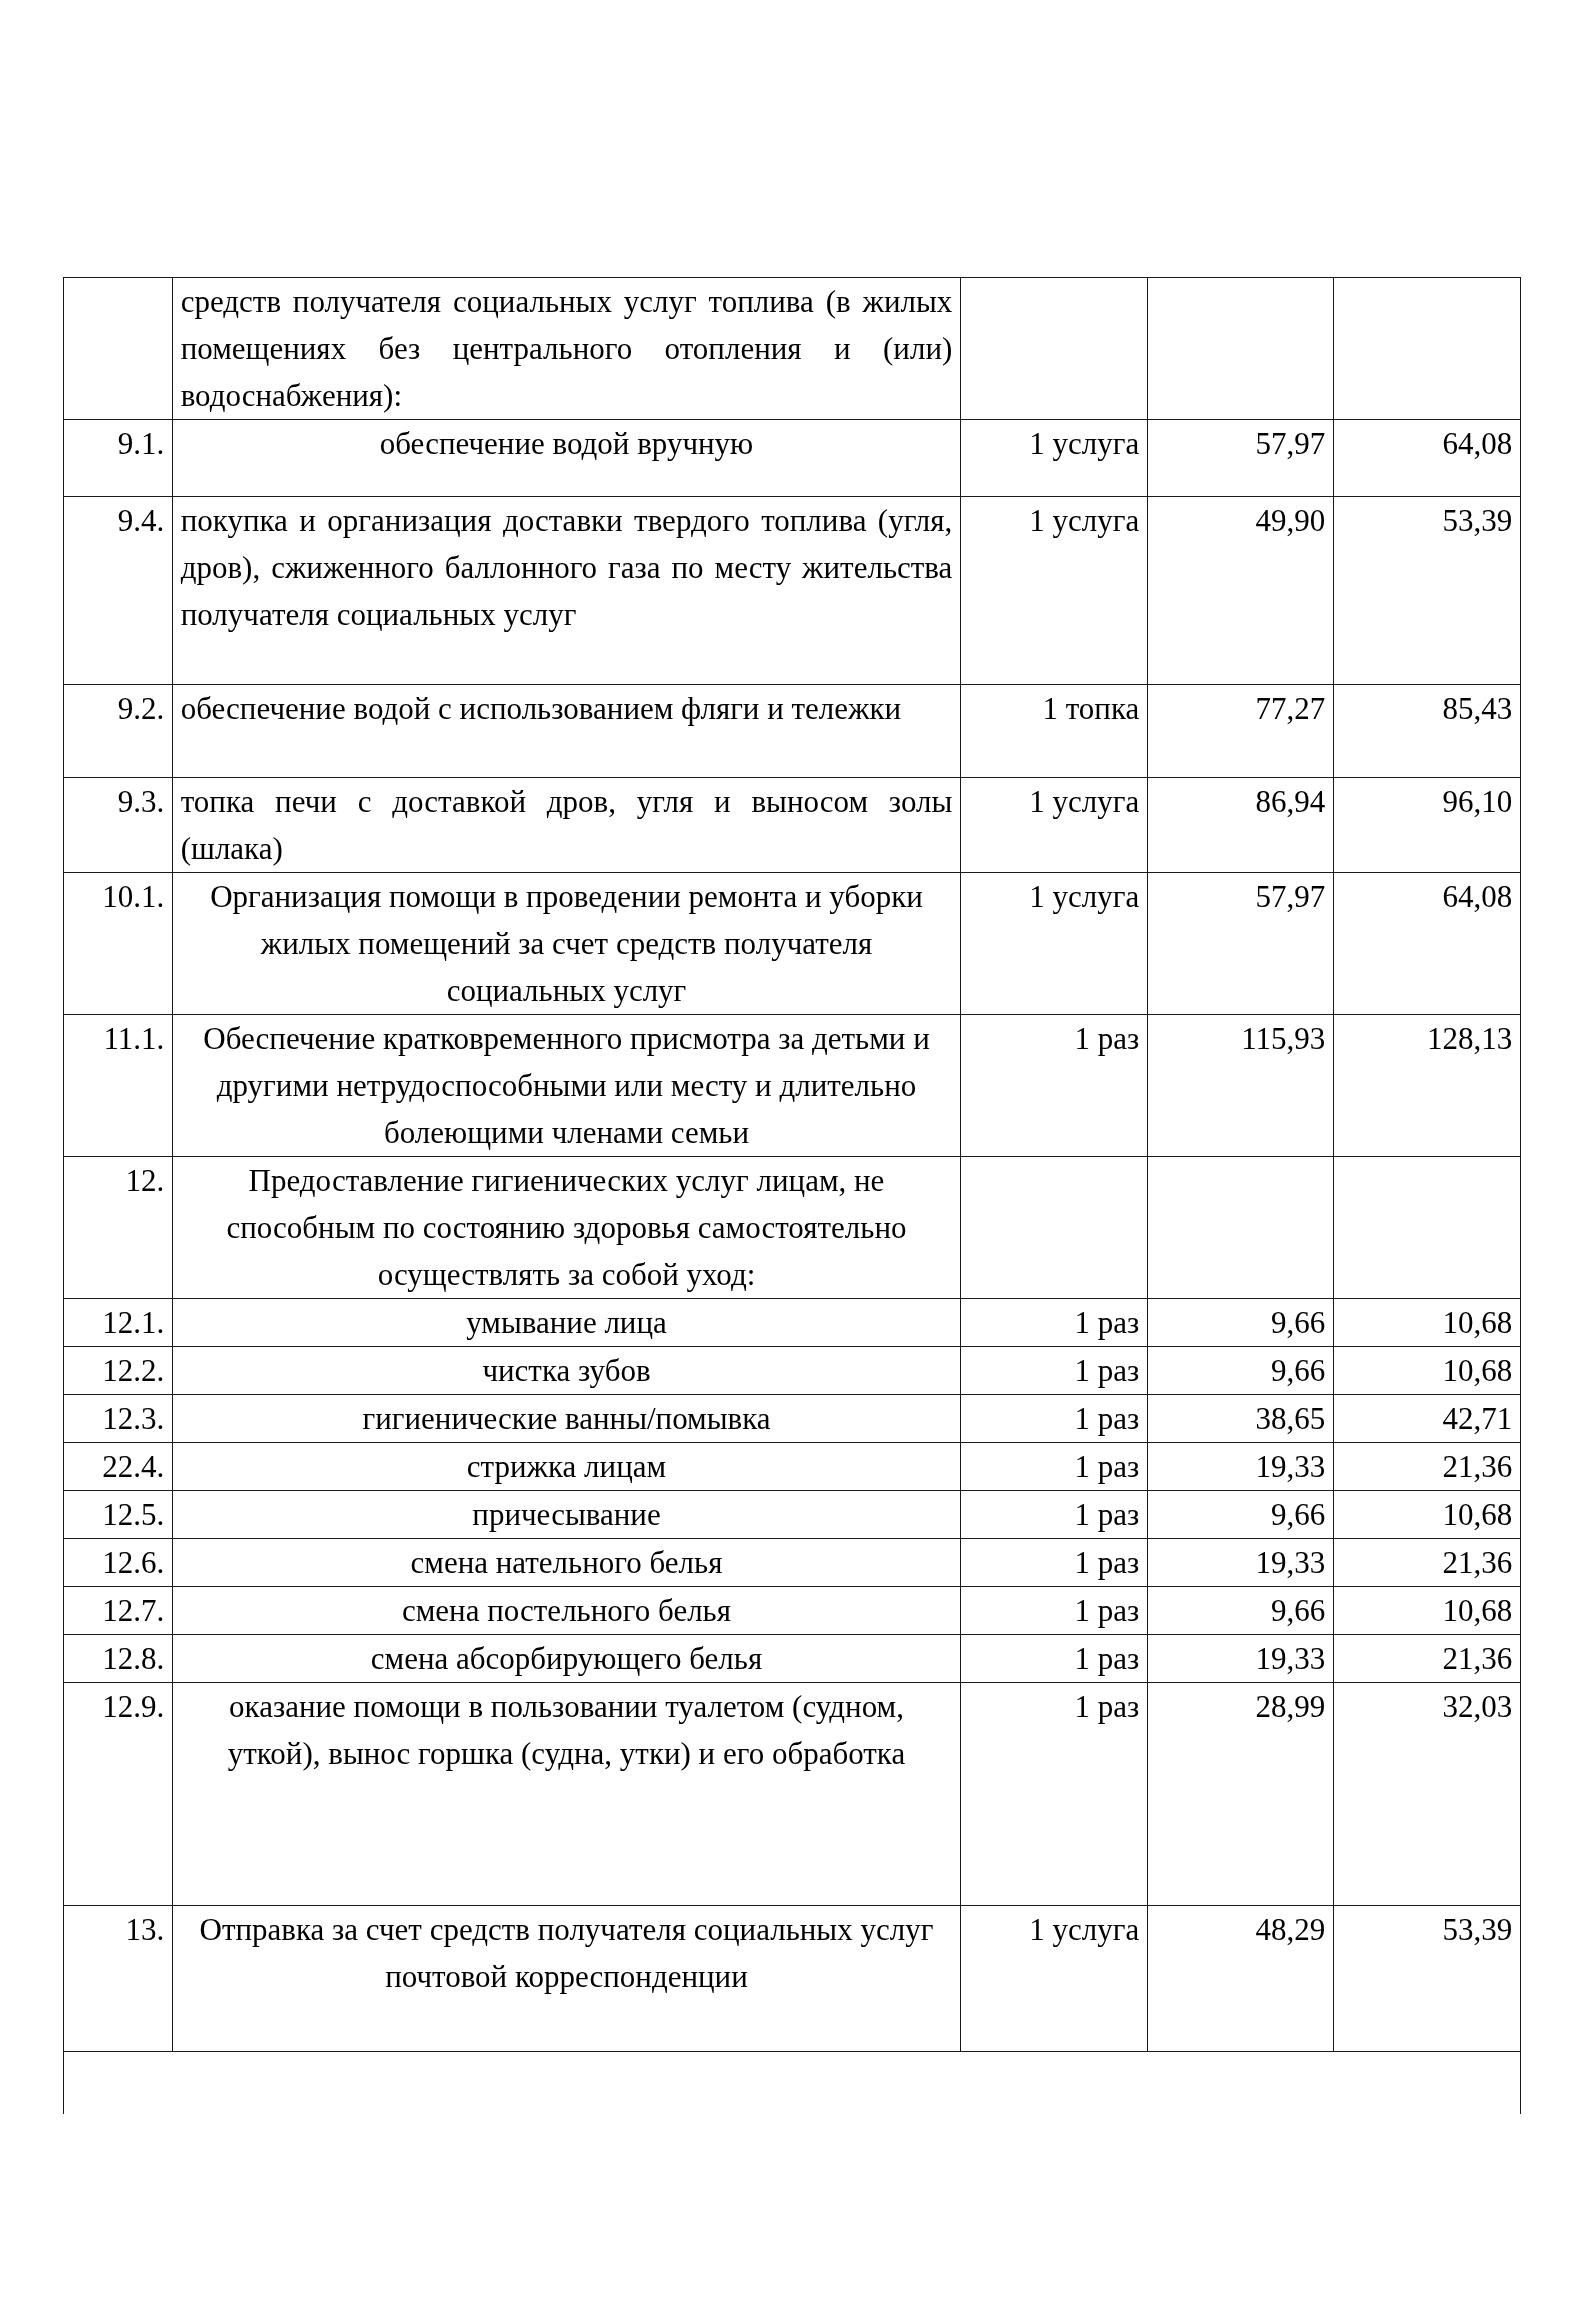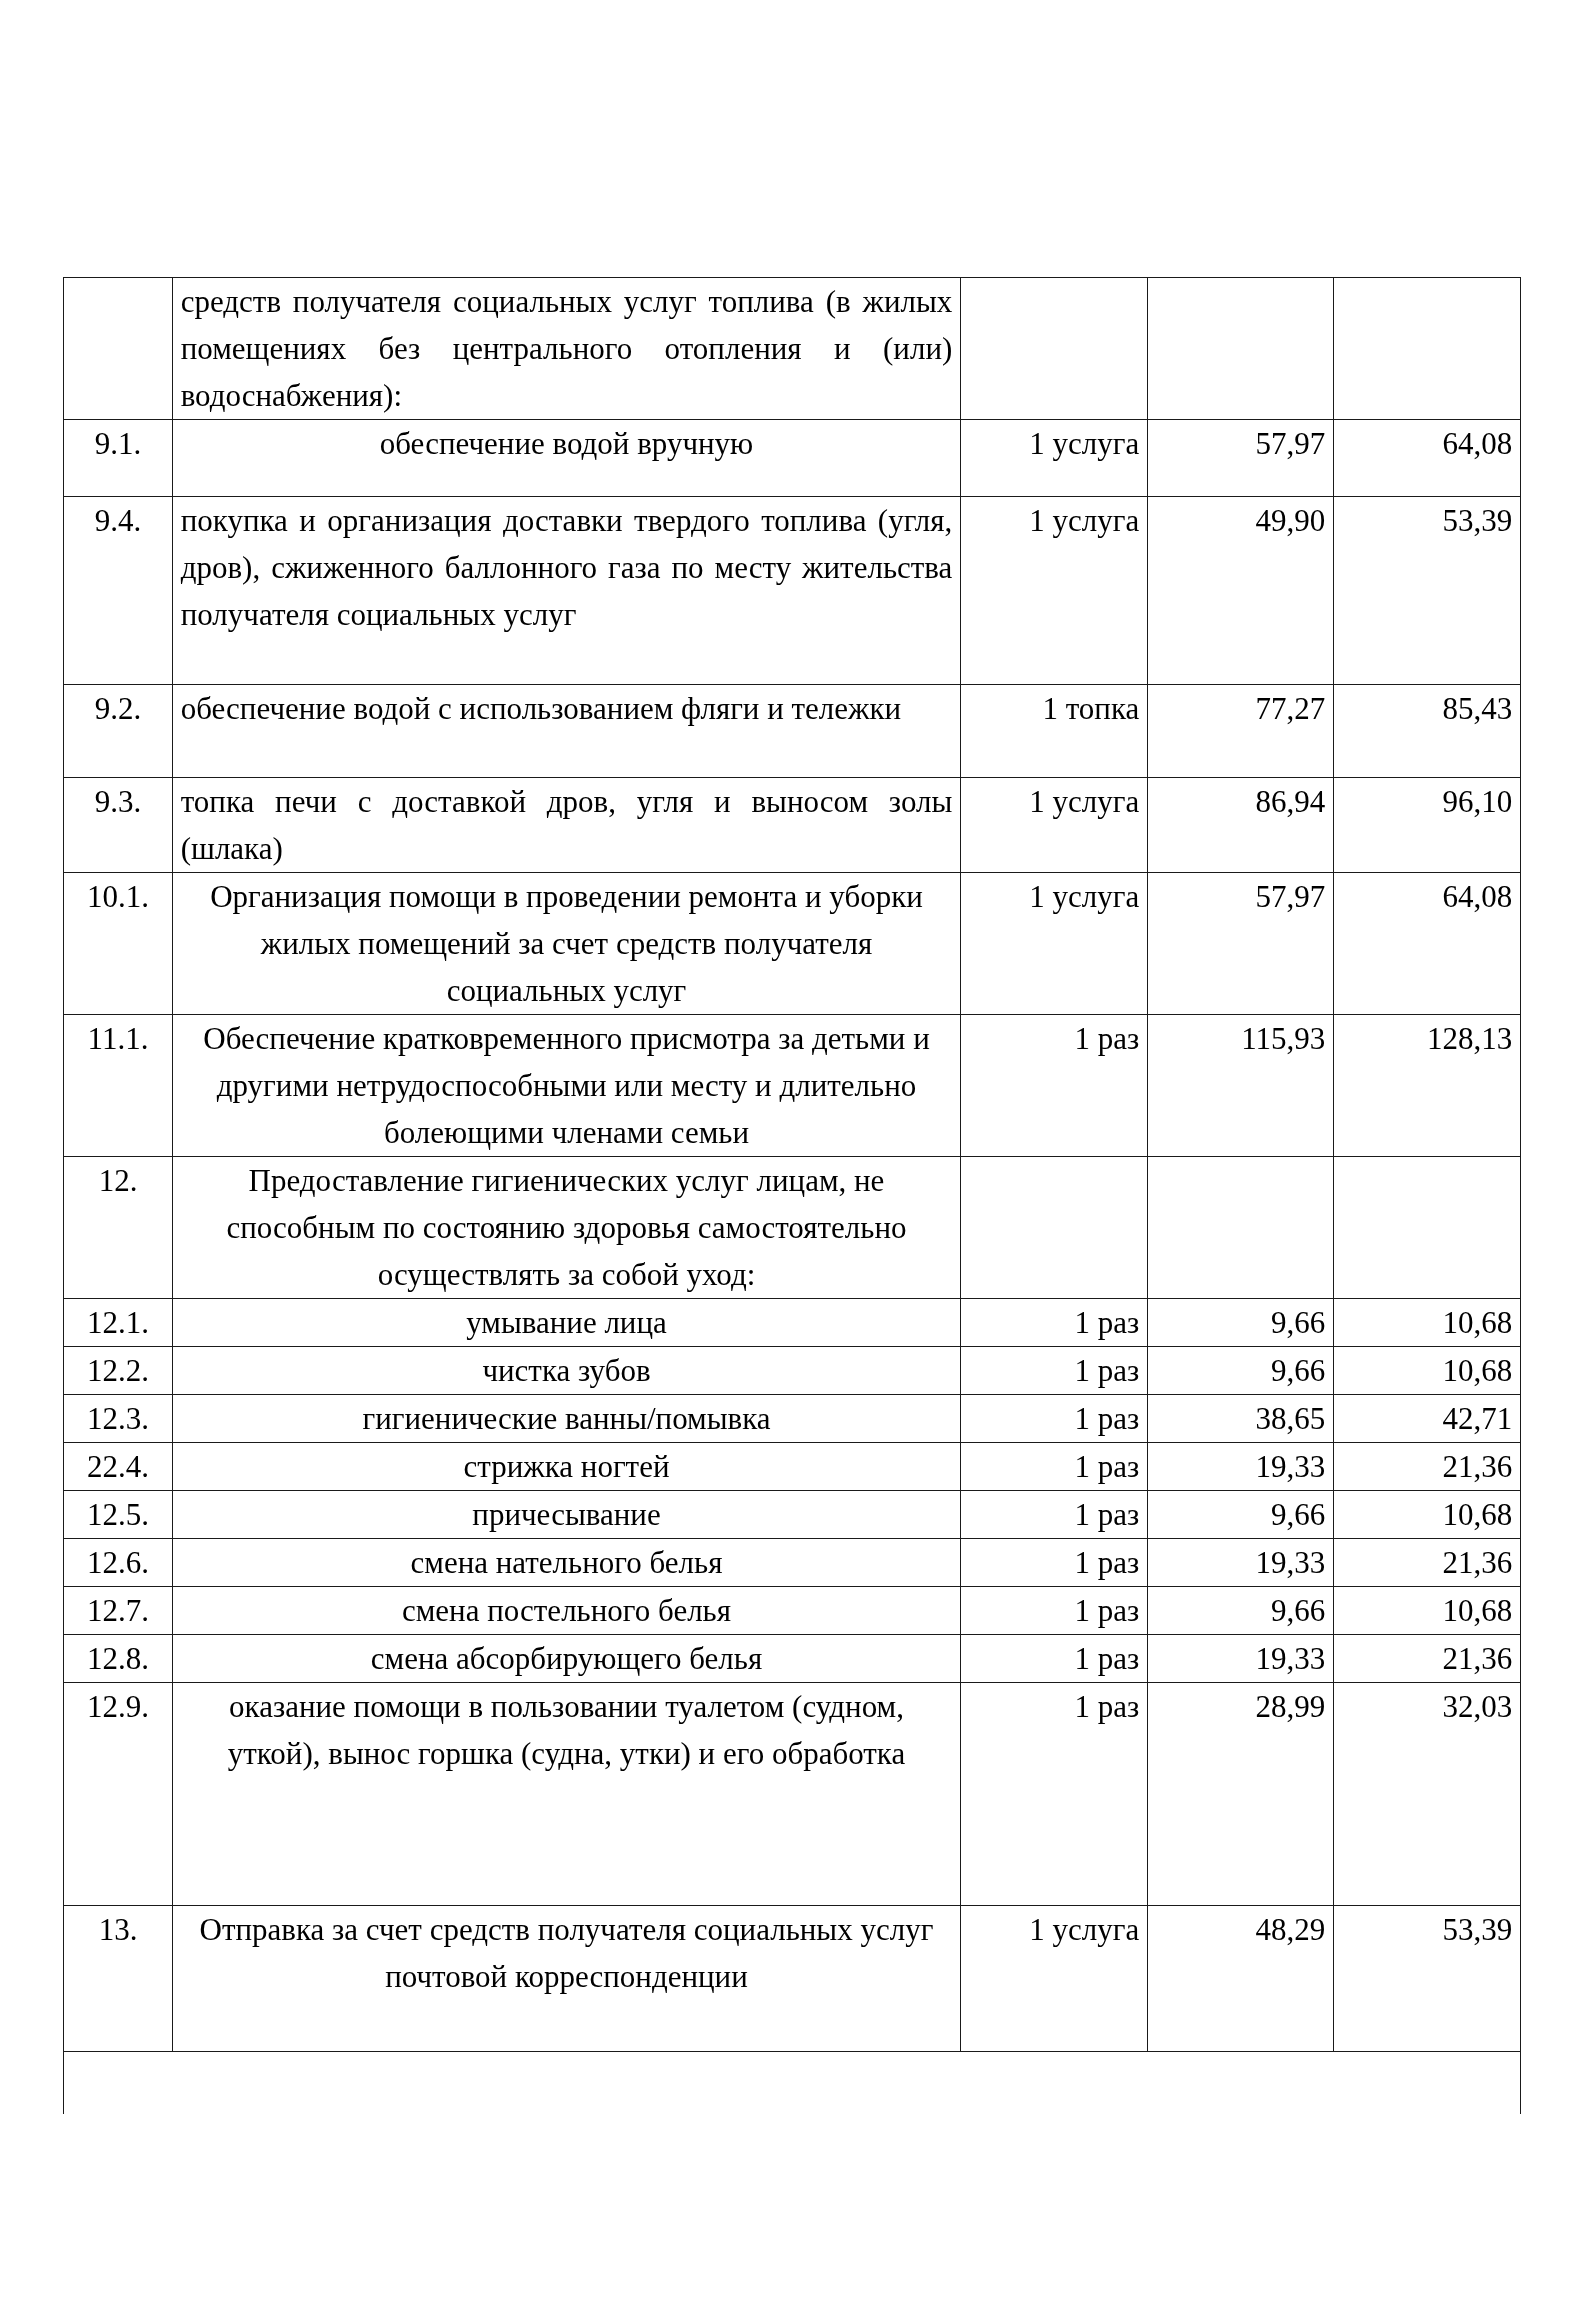--- a/index.html
+++ b/index.html
@@ -12,21 +12,21 @@
     width: 1457px;
   }
   table.tariffs td {
     border: 1.9px solid #1a1a1a;
     vertical-align: top;
     font-size: 31px;
     line-height: 47px;
     padding: 0 7.7px;
     overflow: hidden;
   }
-  td.num { text-align: center; padding: 0 3.1px; }
+  td.num { text-align: right; padding: 0 3.1px; }
   td.desc { text-align: center; padding: 0 10.7px 0 15.3px; }
   td.desc.justify { text-align: justify; text-align-last: left; }
   td.unit, td.p1, td.p2 { text-align: right; }
   td.mid { vertical-align: middle; }
   .stub-row td { border-bottom: none; }
 </style>
 </head>
 <body>
 
 <div class="page">
@@ -123,21 +123,21 @@
       <tr style="height:48px">
         <td class="num">12.3.</td>
         <td class="desc">гигиенические ванны/помывка</td>
         <td class="unit">1 раз</td>
         <td class="p1">38,65</td>
         <td class="p2">42,71</td>
       </tr>
 
       <tr style="height:47px">
         <td class="num">22.4.</td>
-        <td class="desc">стрижка ногтей</td>
+        <td class="desc">стрижка лицам</td>
         <td class="unit">1 раз</td>
         <td class="p1">19,33</td>
         <td class="p2">21,36</td>
       </tr>
 
       <tr style="height:48px">
         <td class="num">12.5.</td>
         <td class="desc">причесывание</td>
         <td class="unit">1 раз</td>
         <td class="p1">9,66</td>

